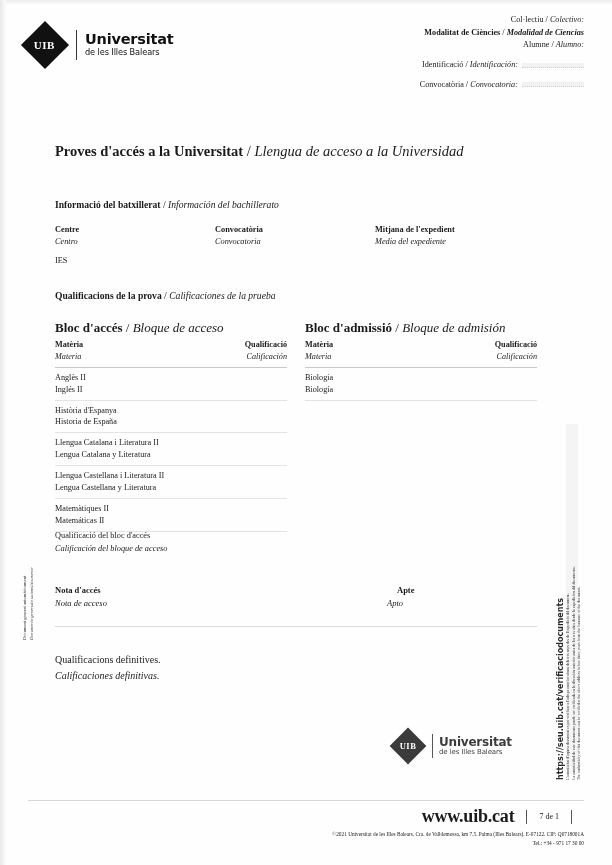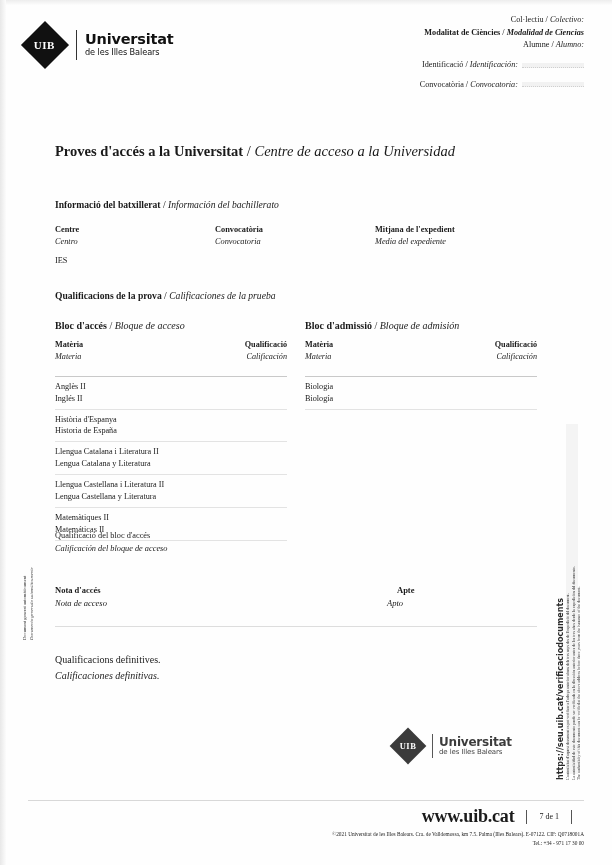--- a/index.html
+++ b/index.html
@@ -146,40 +146,40 @@
   .batx-col .cat { font-weight: bold; display: block; }
   .batx-col .esp { font-style: italic; display: block; }
   .batx-col .val { display: block; margin-top: 6px; }
   #batx-col-centre { width: 160px; }
   #batx-col-convocatoria { width: 160px; }
   #batx-col-mitjana { width: 180px; }
 
   
   .block-head {
     position: absolute;
-    font-size: 10px;
+    font-size: 13px;
     white-space: nowrap;
   }
   .block-head .cat { font-weight: bold; }
   .block-head .esp { font-style: italic; }
   #block-acces-head { left: 55px; top: 320px; }
   #block-admissio-head { left: 305px; top: 320px; }
 
   .subject-table {
     position: absolute;
     font-size: 8.2px;
   }
   #table-acces { left: 55px; top: 339px; width: 232px; }
   #table-admissio { left: 305px; top: 339px; width: 232px; }
 
   .st-header {
     display: flex;
     justify-content: space-between;
     border-bottom: 1px solid #c9c9c9;
-    padding-bottom: 13px;
+    padding-bottom: 4px;
   }
   .st-header .col-mat, .st-header .col-qual { line-height: 1.45; }
   .st-header .col-qual { text-align: right; }
   .st-header .cat { font-weight: bold; display: block; }
   .st-header .esp { font-style: italic; display: block; }
 
   .st-row {
     display: flex;
     justify-content: space-between;
     border-bottom: 1px solid #e3e3e3;
@@ -374,21 +374,21 @@
       <span class="cat">Convocatòria</span>
       <span> / </span>
       <span class="esp">Convocatoria:</span>
       <span class="redacted"></span>
     </div>
   </div>
 
   <div id="doc-title">
     <span class="cat">Proves d'accés a la Universitat</span>
     <span class="sep">/</span>
-    <span class="esp">Centre de acceso a la Universidad</span>
+    <span class="esp">Llengua de acceso a la Universidad</span>
   </div>
 
   <div id="section-batxillerat" class="section-head">
     <span class="cat">Informació del batxillerat</span>
     <span>/</span>
     <span class="esp">Información del bachillerato</span>
   </div>
 
   <div id="batx-info">
     <div id="batx-col-centre" class="batx-col">

